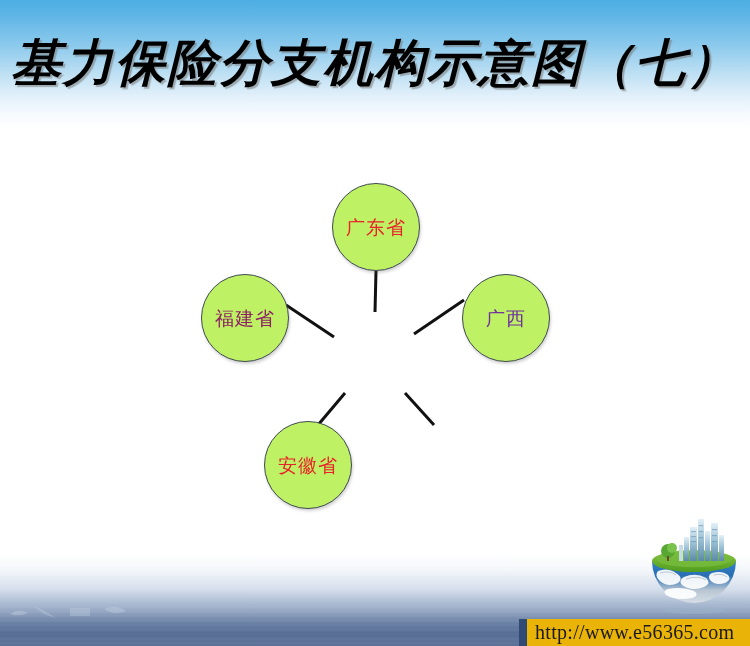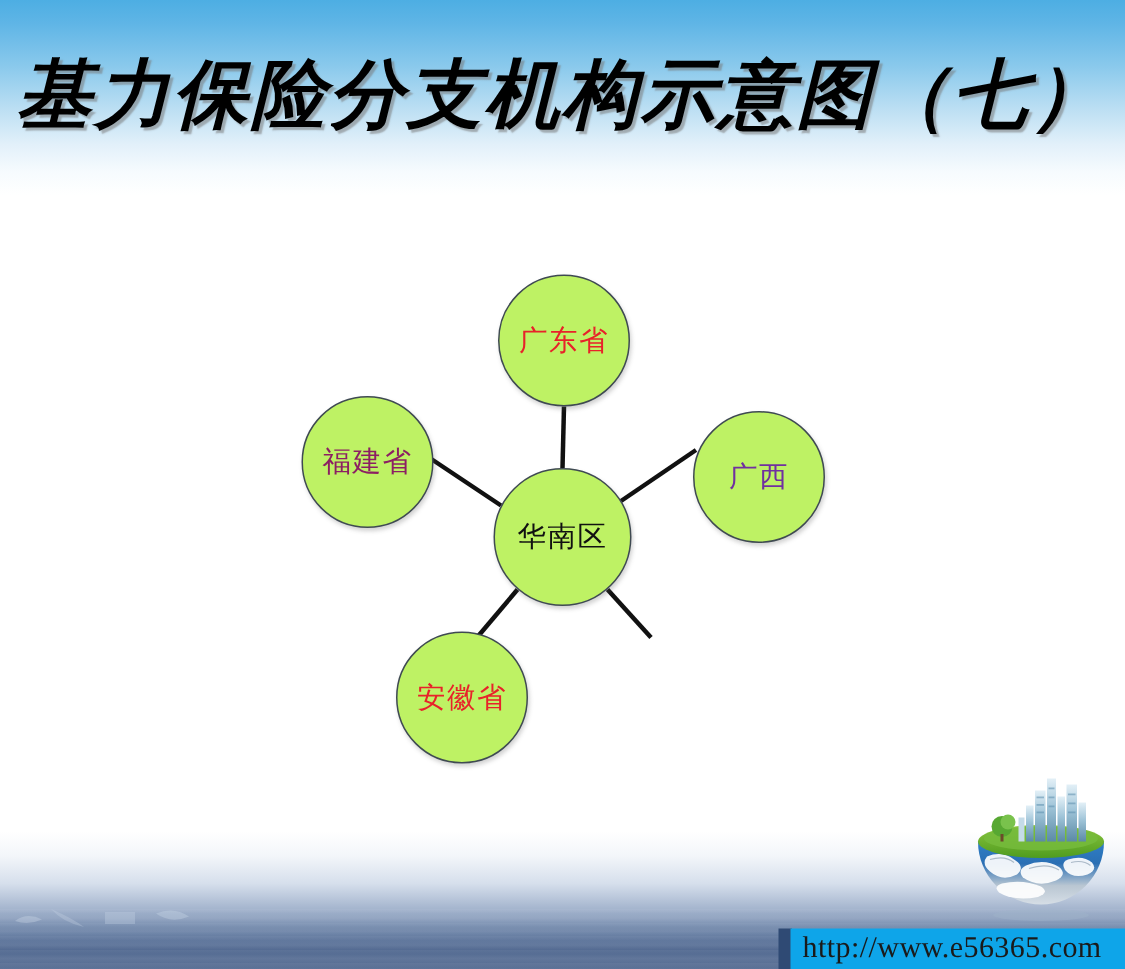--- a/index.html
+++ b/index.html
@@ -141,21 +141,21 @@
     height: 100px;
   }
 
   
   .watermark {
     position: absolute;
     left: 527px;
     top: 619px;
     width: 223px;
     height: 27px;
-    background: #0ea5e9;
+    background: #eab308;
     display: flex;
     align-items: center;
     padding-left: 8px;
     box-sizing: border-box;
   }
   .watermark-text {
     font-family: "Liberation Serif", "DejaVu Serif", serif;
     font-size: 20px;
     color: #1a1a1a;
     letter-spacing: .3px;
@@ -195,38 +195,35 @@
     <svg class="edge-layer" width="750" height="646" viewBox="0 0 750 646" aria-hidden="true">
       <g stroke="#111111" stroke-width="3" stroke-linecap="butt" fill="none">
         <line x1="375" y1="312" x2="376" y2="271"></line>
         <line x1="414" y1="334" x2="464" y2="300"></line>
         <line x1="405" y1="393" x2="434" y2="425"></line>
         <line x1="345" y1="393" x2="318" y2="425"></line>
         <line x1="334" y1="337" x2="286" y2="305"></line>
       </g>
     </svg>
 
-    <div class="node center" style="left:329px; top:312px; width:92px; height:92px;">
-      <span class="node-label">华南区</span>
-    </div>
 
     <div class="node" style="left:332px; top:183px; width:88px; height:88px;">
       <span class="node-label" style="color:#e8222a;">广东省</span>
     </div>
 
     <div class="node" style="left:462px; top:274px; width:88px; height:88px;text-align:right;">
       <span class="node-label" style="color:#7030a0;">广西</span>
     </div>
 
 
     <div class="node" style="left:264px; top:421px; width:88px; height:88px;">
       <span class="node-label" style="color:#e8222a;">安徽省</span>
     </div>
 
-    <div class="node" style="left:201px; top:264px; width:88px; height:88px;">
+    <div class="node" style="left:201px; top:274px; width:88px; height:88px;">
       <span class="node-label" style="color:#8c1f63;">福建省</span>
     </div>
 
   </div>
 
   <div class="globe-wrap">
     <svg viewBox="0 0 96 100" width="96" height="100" aria-hidden="true">
       <defs>
         <linearGradient id="oceanG" x1="0" y1="0" x2="0" y2="1">
           <stop offset="0%" stop-color="#2f7fc6"></stop>

